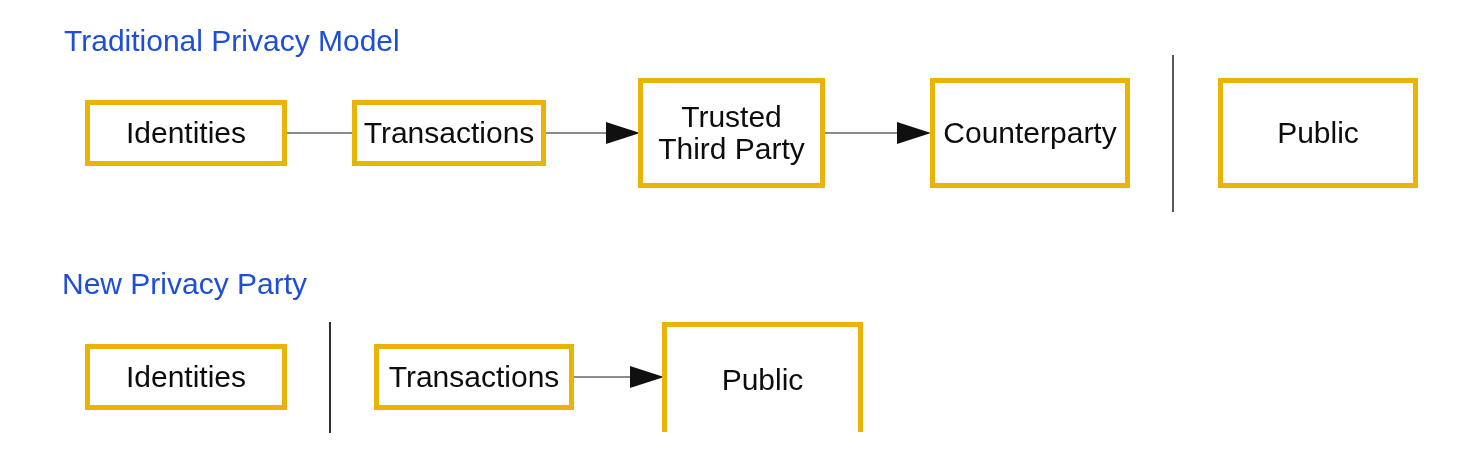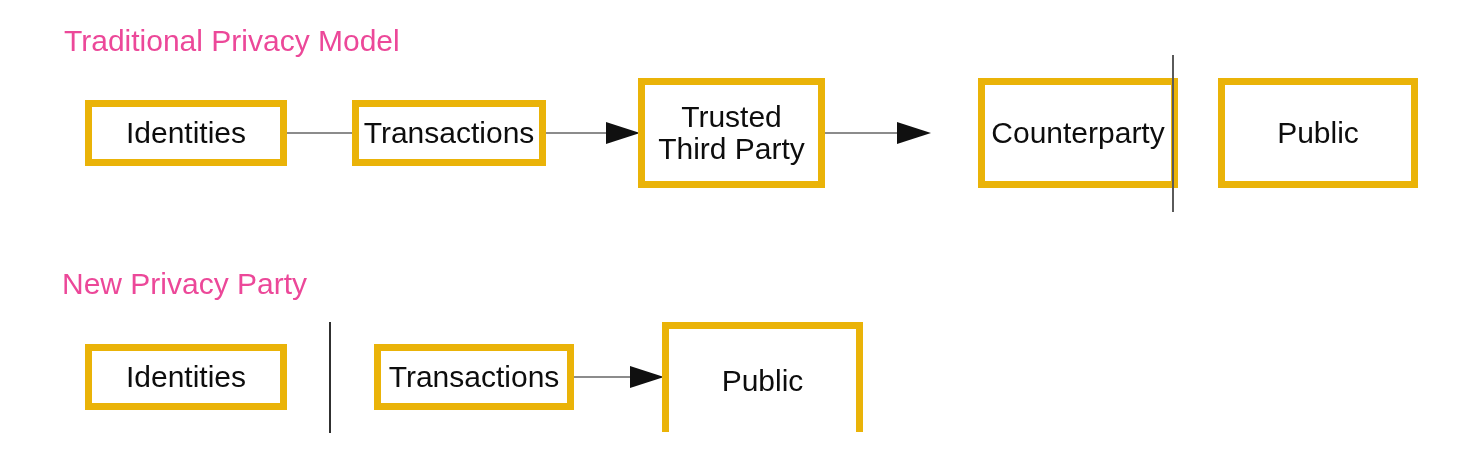--- a/index.html
+++ b/index.html
@@ -10,26 +10,26 @@
     background: #ffffff;
     font-family: "Liberation Sans", sans-serif;
     color: #0d0d0d;
     overflow: hidden;
   }
   .section-title {
     position: absolute;
     font-size: 30px;
     line-height: 1;
     white-space: nowrap;
-    color: #ec4899;
+    color: #1d4ed8;
   }
   .box {
     position: absolute;
     box-sizing: border-box;
-    border: 7px solid #eab308;
+    border: 5px solid #eab308;
     background: #ffffff;
     display: flex;
     align-items: center;
     justify-content: center;
     text-align: center;
     font-size: 30px;
     line-height: 32px;
     color: #0d0d0d;
   }
   .box.pad { padding: 16px 10px; }
@@ -46,21 +46,21 @@
   
   .t-title  { left: 64px;  top: 26px; }
   .b-id1    { left: 85px;  top: 100px; width: 202px; height: 66px; }
   .l-id-tx  { left: 287px; top: 132px; width: 65px; }
   .b-tx1    { left: 352px; top: 100px; width: 194px; height: 66px; }
   .l-tx-a   { left: 546px; top: 132px; width: 64px; }
   .a-ttp    { left: 606px; top: 122px; }
   .b-ttp    { left: 638px; top: 78px;  width: 187px; height: 110px; }
   .l-ttp-a  { left: 825px; top: 132px; width: 74px; }
   .a-cp     { left: 897px; top: 122px; }
-  .b-cp     { left: 930px; top: 78px;  width: 200px; height: 110px; margin-left: 48px; }
+  .b-cp     { left: 930px; top: 78px;  width: 200px; height: 110px; }
   .div-top  { left: 1172px; top: 55px; height: 157px; background: #5a5a5a; }
   .b-pub1   { left: 1218px; top: 78px; width: 200px; height: 110px; }
   
   .n-title  { left: 62px;  top: 269px; }
   .b-id2    { left: 85px;  top: 344px; width: 202px; height: 66px; }
   .div-bot  { left: 329px; top: 322px; height: 111px; background: #303030; }
   .b-tx2    { left: 374px; top: 344px; width: 200px; height: 66px; }
   .l-tx2-a  { left: 574px; top: 376px; width: 60px; }
   .a-pub    { left: 630px; top: 366px; }
   .b-pub2   { left: 662px; top: 322px; width: 201px; height: 110px; }

